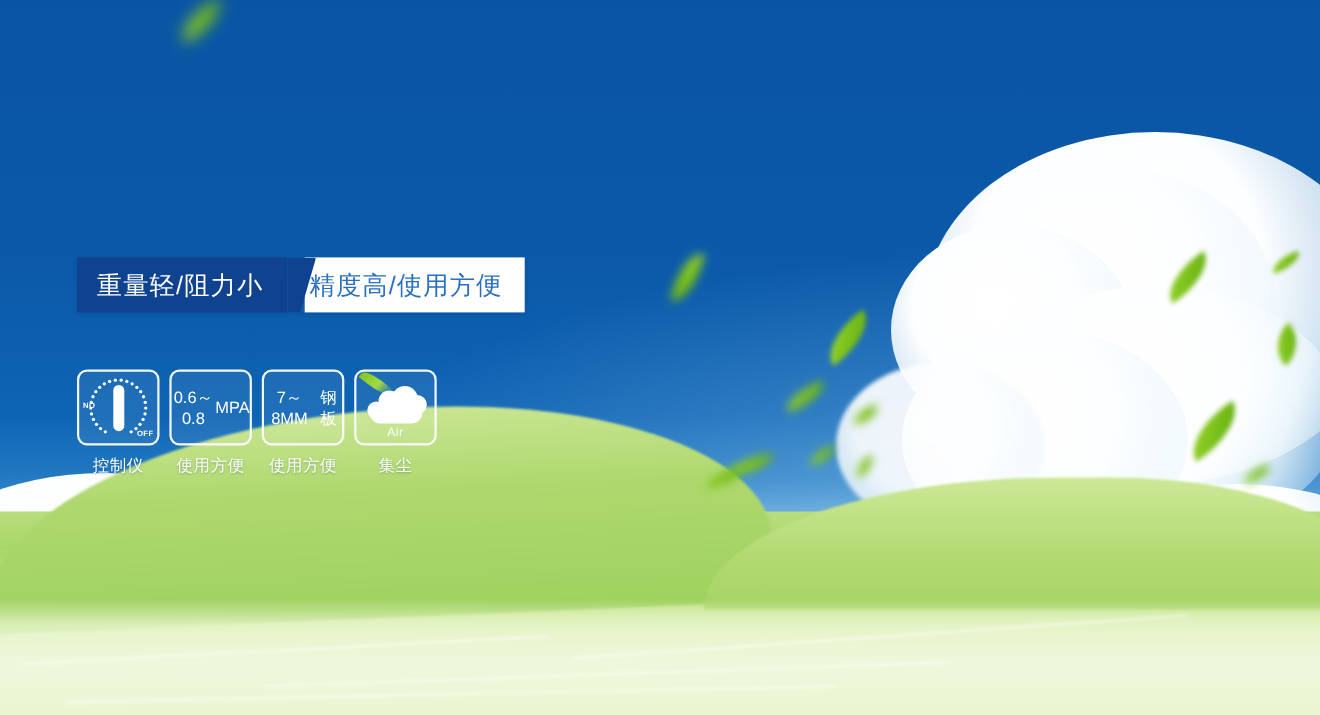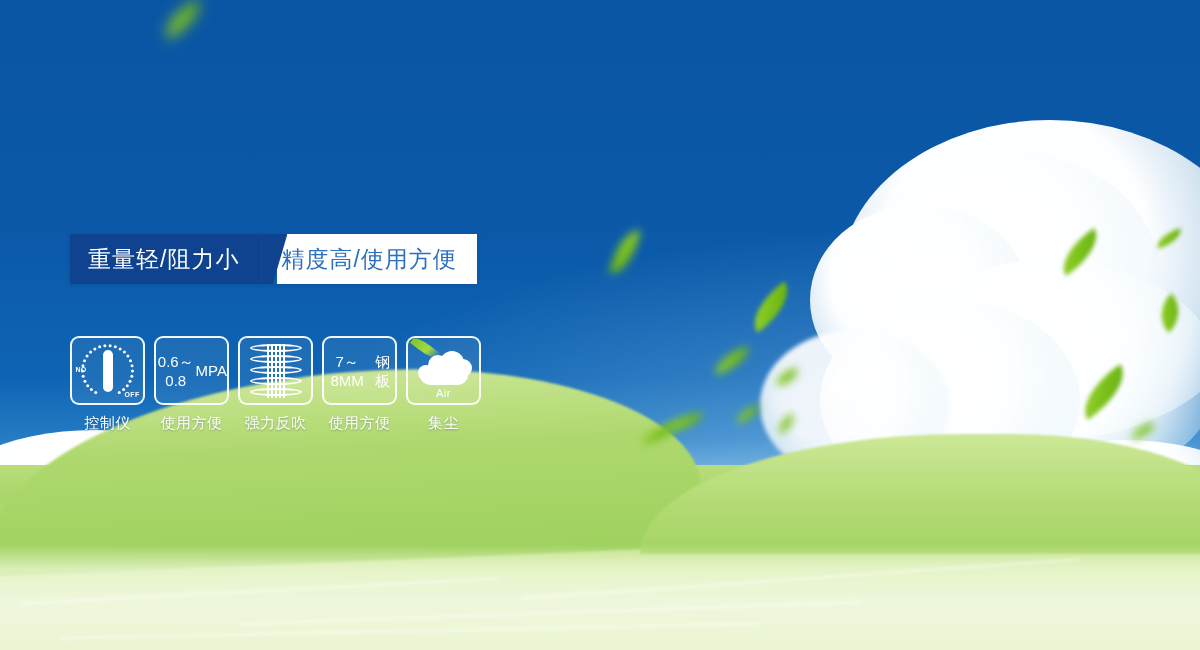--- a/index.html
+++ b/index.html
@@ -295,33 +295,20 @@
     </div>
 
     <div class="feature">
       <div class="fbox">
         <div class="ftext">0.6～0.8</div>
         <div class="ftext">MPA</div>
       </div>
       <div class="flabel">使用方便</div>
     </div>
 
-    <div class="feature">
-      <div class="fbox">
-        <div class="coil">
-          <div class="stem"></div>
-          <div class="ring" style="top:2px;"></div>
-          <div class="ring" style="top:13px;"></div>
-          <div class="ring" style="top:24px;"></div>
-          <div class="ring" style="top:35px;"></div>
-          <div class="ring" style="top:46px;"></div>
-        </div>
-      </div>
-      <div class="flabel">强力反吹</div>
-    </div>
 
     <div class="feature">
       <div class="fbox">
         <div class="ftext">7～8MM</div>
         <div class="ftext">钢板</div>
       </div>
       <div class="flabel">使用方便</div>
     </div>
 
     <div class="feature">

